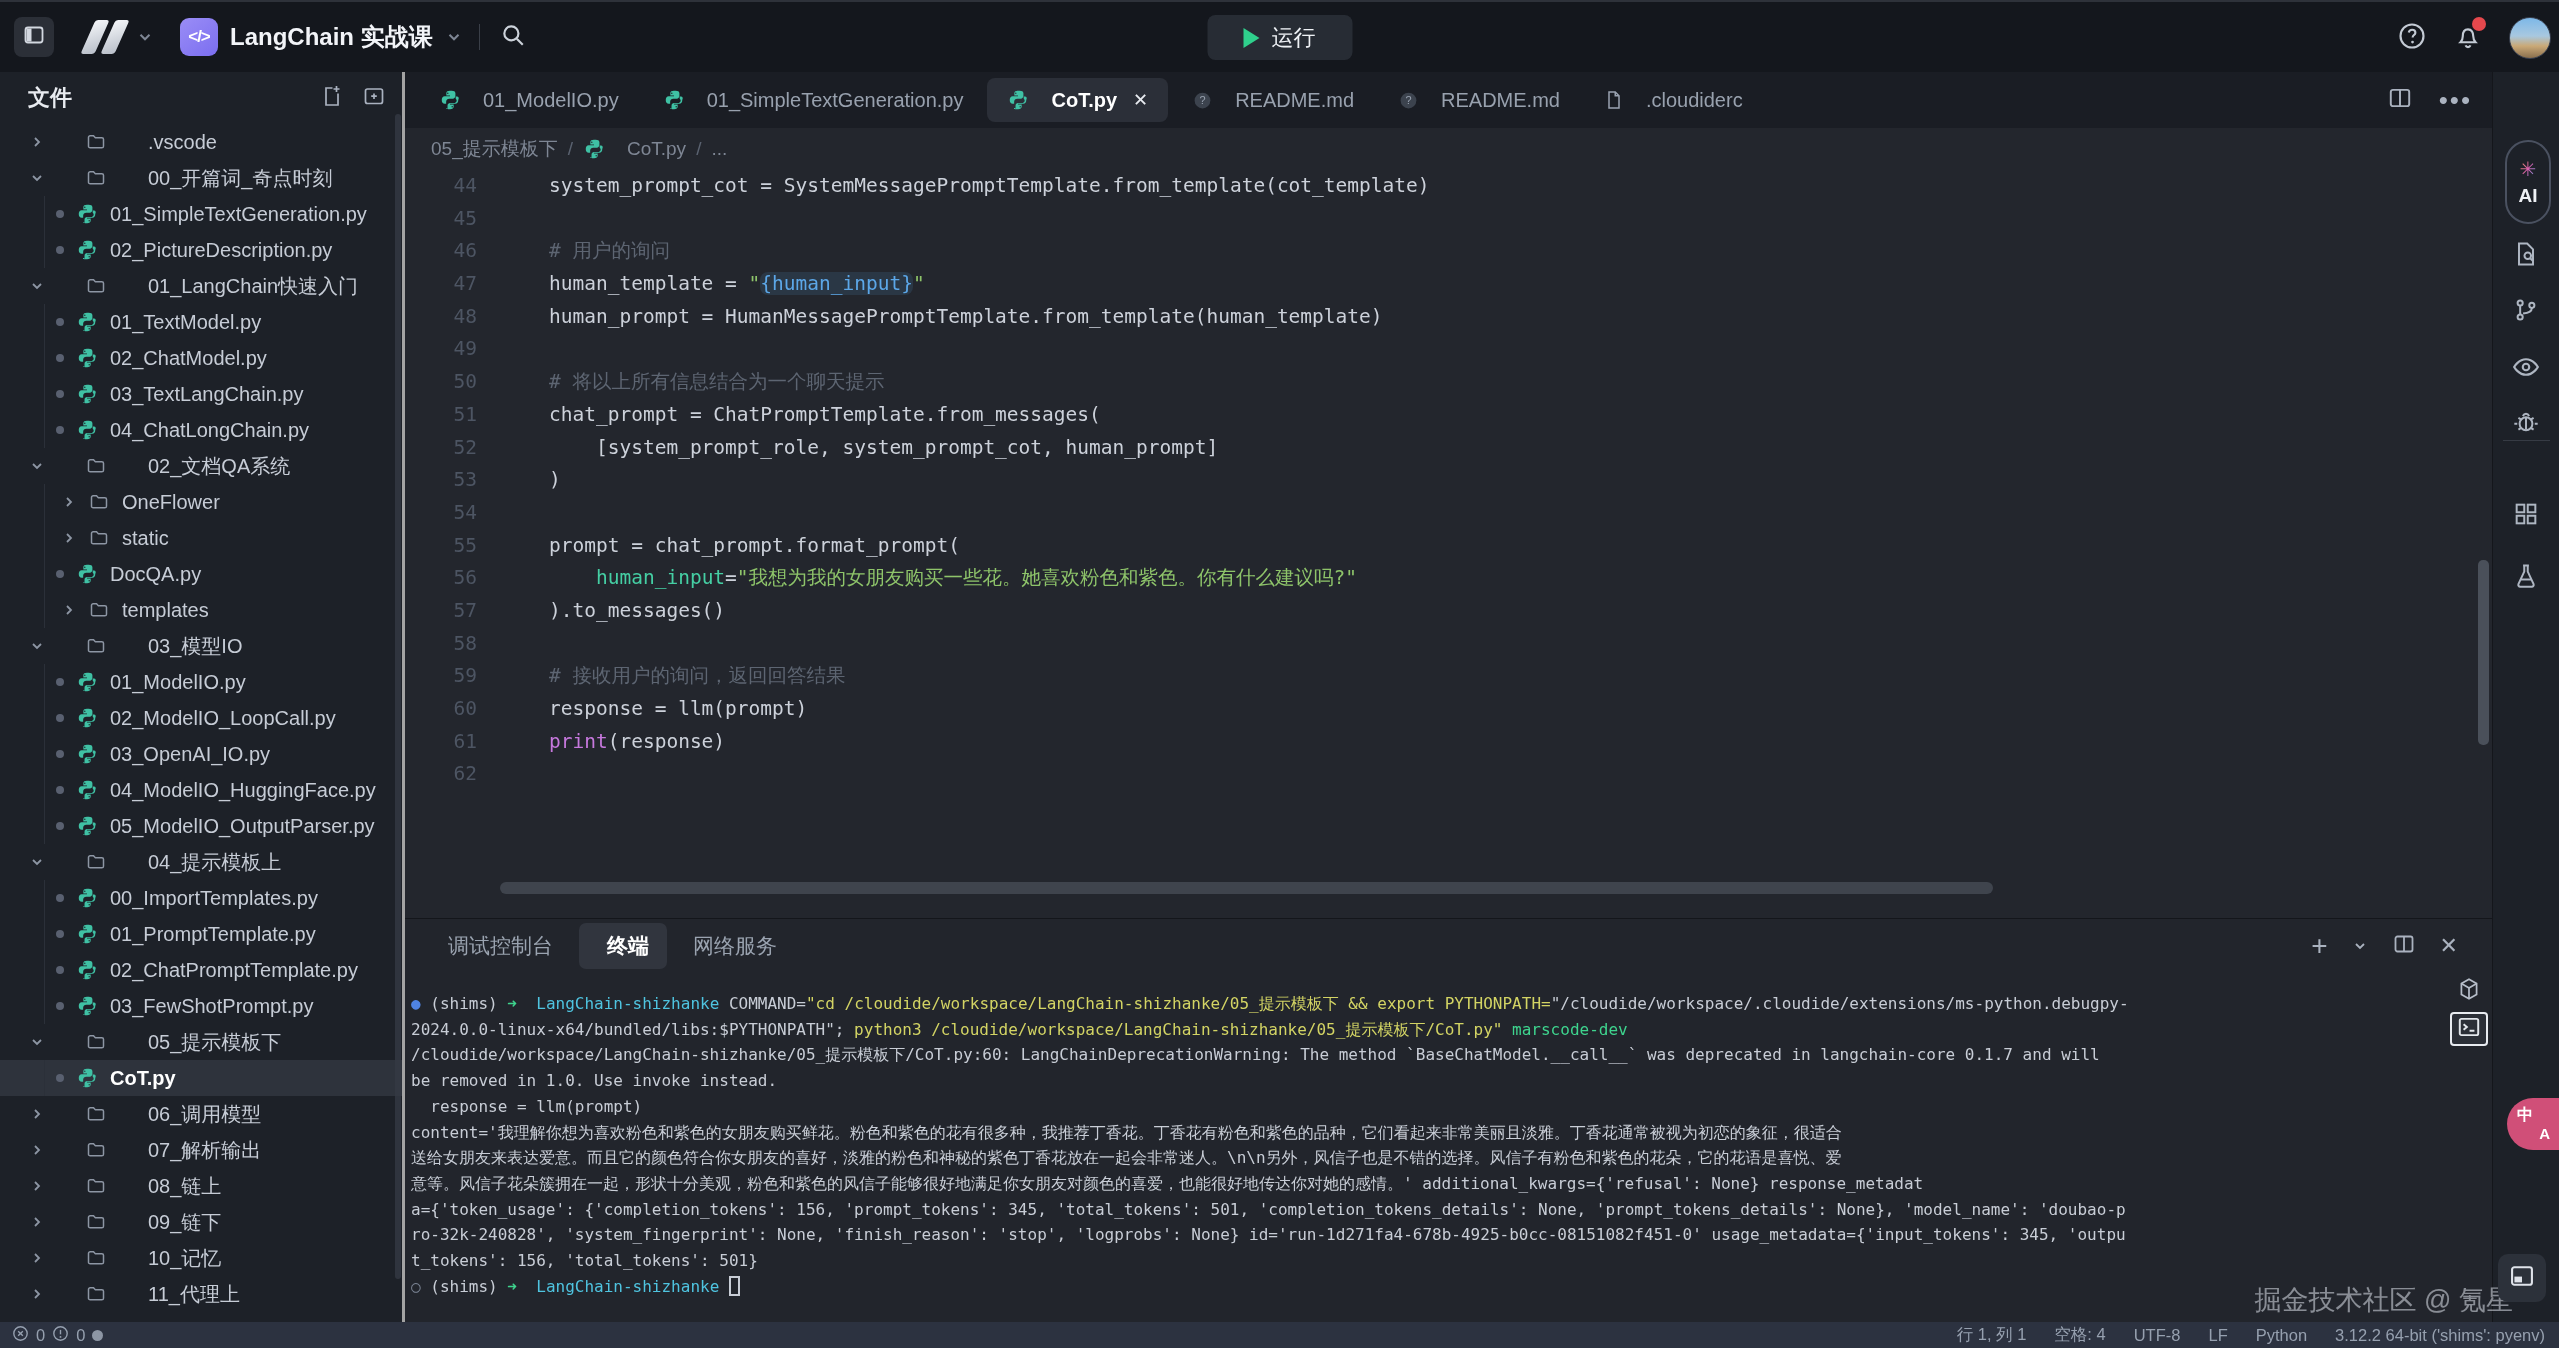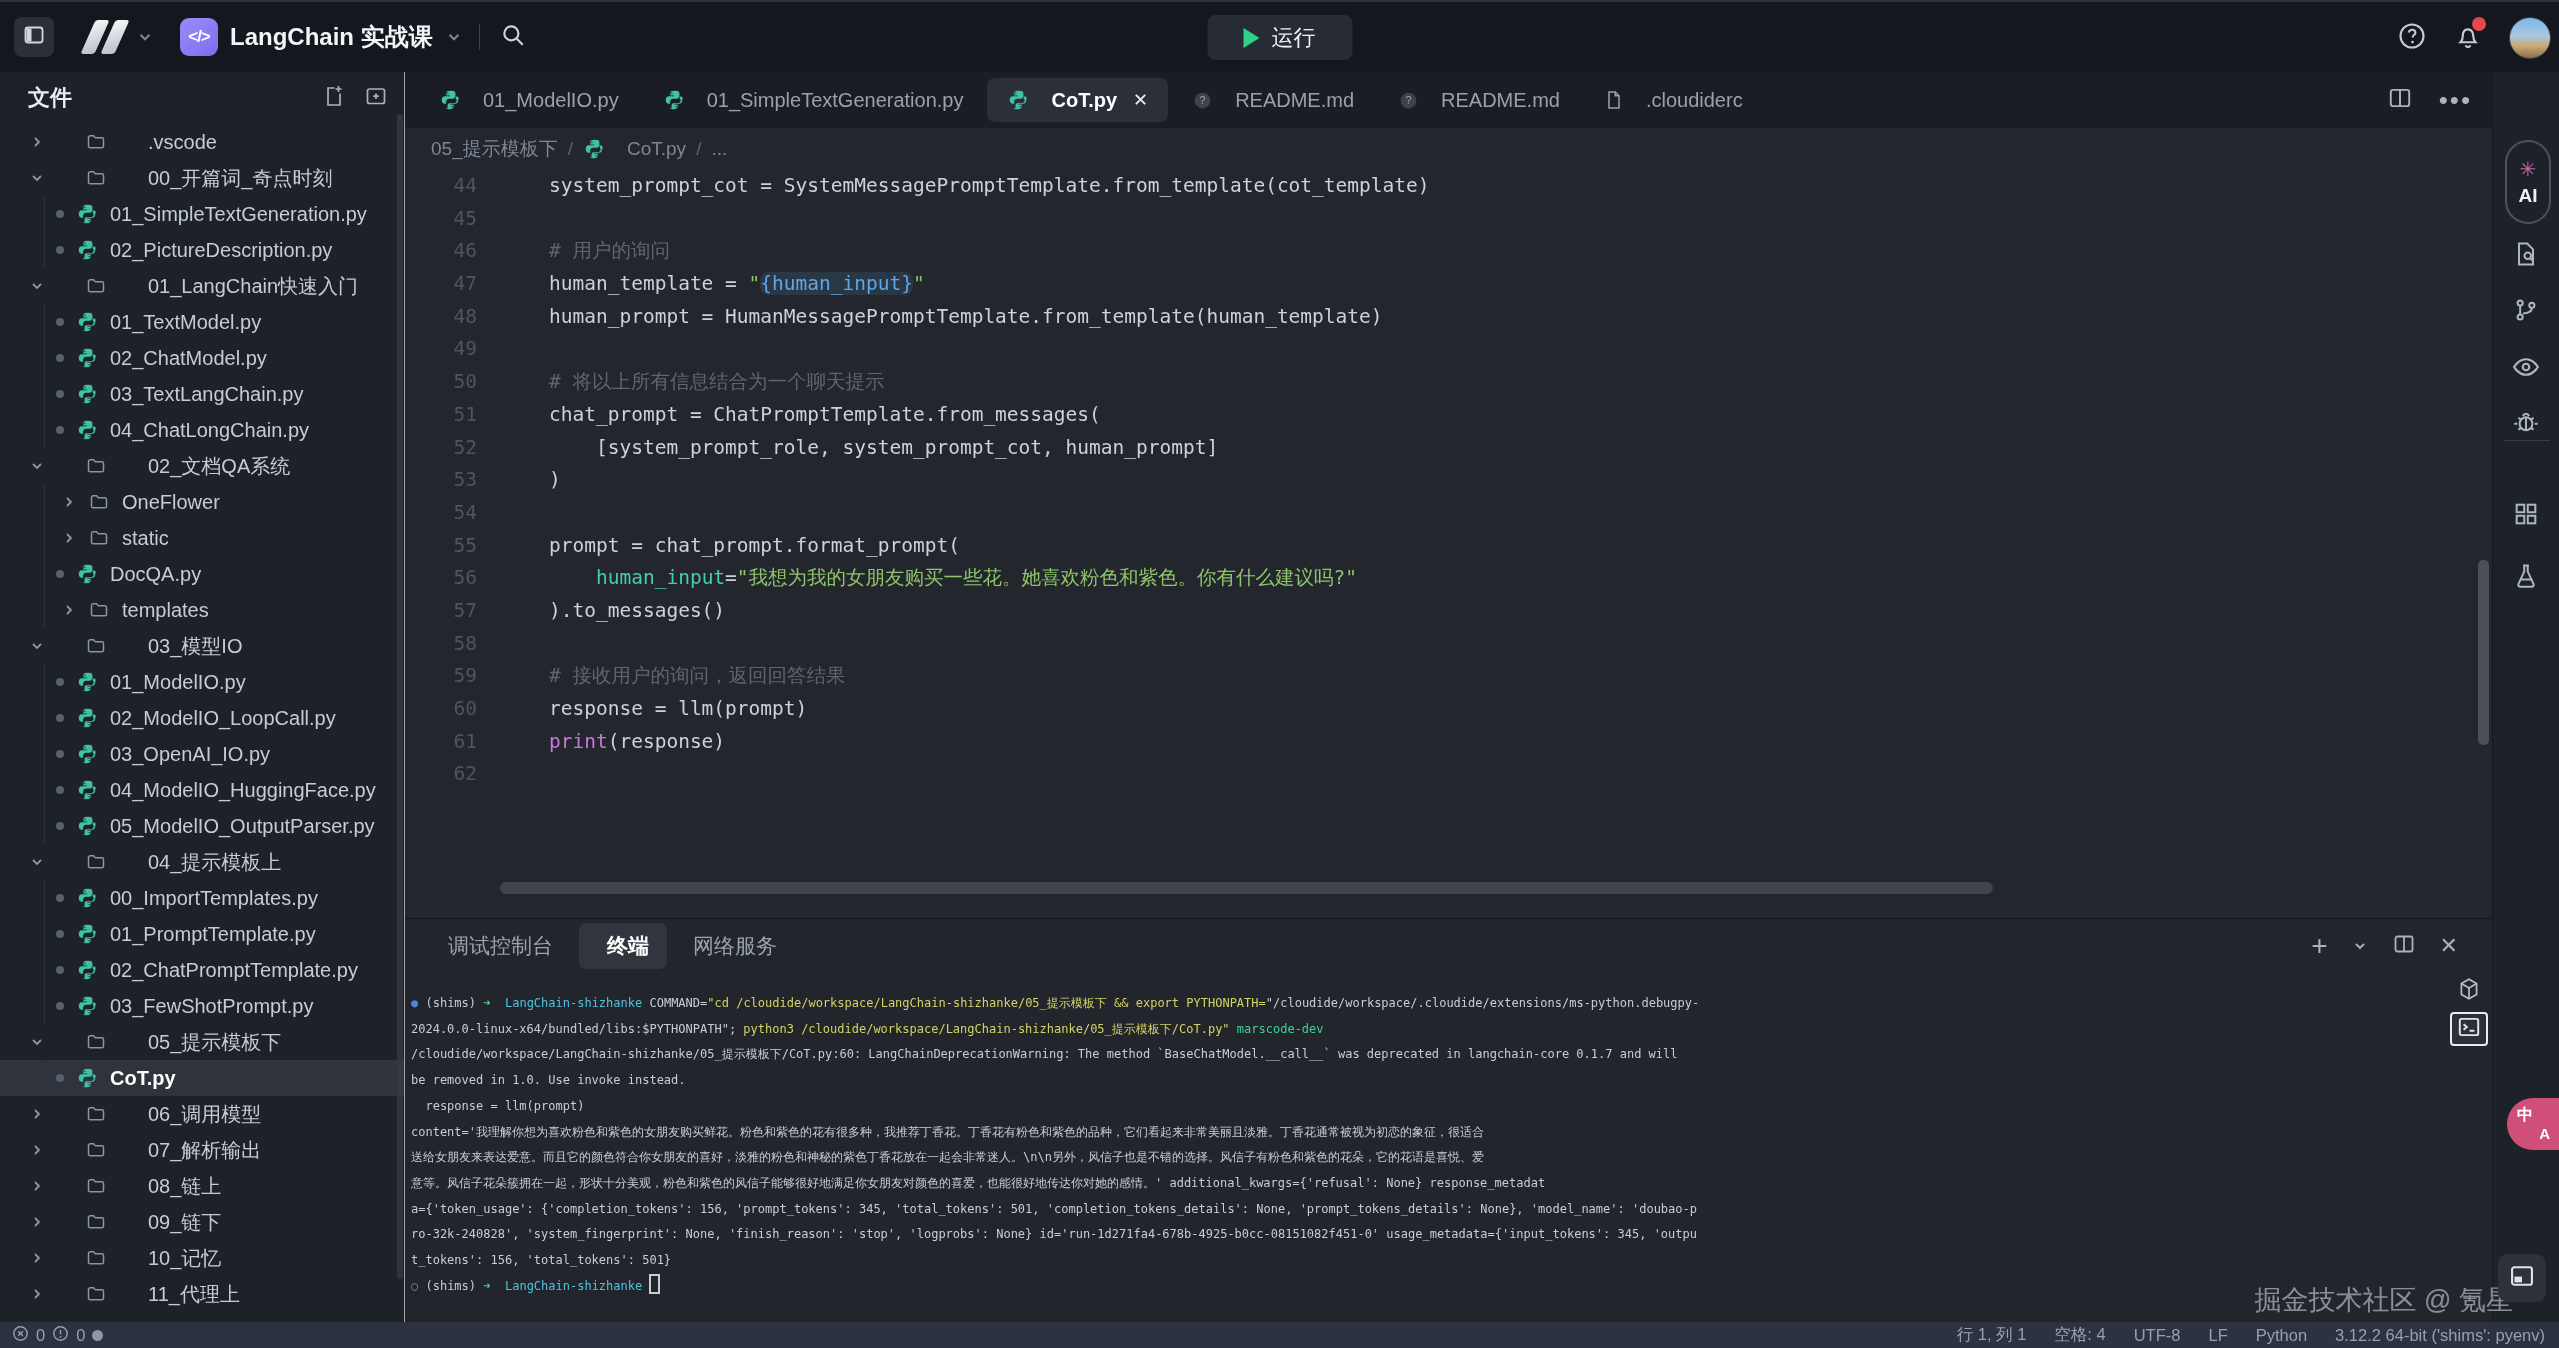--- a/index.html
+++ b/index.html
@@ -22,21 +22,21 @@
   .tb-divider { width:1px; height:26px; background:#3a3f48; margin:0 20px 0 16px; }
   .run-btn { position:absolute; left:50%; transform:translateX(-50%); top:13px; height:45px; min-width:145px; background:#272c34; border-radius:8px; display:flex; align-items:center; justify-content:center; gap:12px; cursor:pointer; }
   .play-tri { width:0; height:0; border-left:16px solid #2fd08c; border-top:10px solid transparent; border-bottom:10px solid transparent; }
   .run-label { color:#eef1f5; font-size:22px; }
   .tb-right { position:absolute; right:8px; top:0; height:72px; display:flex; align-items:center; gap:26px; }
   .bell-wrap { position:relative; }
   .bell-dot { position:absolute; right:-3px; top:-4px; width:14px; height:14px; border-radius:50%; background:#e5484d; }
   .avatar { width:42px; height:42px; border-radius:50%; background:linear-gradient(180deg,#7db8e8 0%,#a8c8e0 45%,#caa977 70%,#8a6f4d 100%); border:1px solid #3a4150; }
 
   
-  .sidebar { position:absolute; left:0; top:72px; width:405px; height:1250px; background:#1d2128; border-right:1px solid #a3a3a3; }
+  .sidebar { position:absolute; left:0; top:72px; width:405px; height:1250px; background:#1d2128; border-right:3px solid #a3a3a3; }
   .rail { position:absolute; right:0; top:72px; width:67px; height:1250px; background:#1d2128; border-left:1px solid #14161b; }
   .main { position:absolute; left:405px; top:72px; width:2087px; height:1250px; background:#23262d; }
 
   
   .sb-header { height:52px; display:flex; align-items:center; padding:0 16px 0 28px; }
   .sb-title { font-size:22px; font-weight:bold; color:#e8ebf0; flex:1; }
   .sb-actions { display:flex; gap:18px; }
   .tree { position:relative; }
   .tree-row { position:relative; height:36px; display:flex; align-items:center; font-size:20px; color:#c6ccd6; cursor:pointer; }
   .tree-row.selected { background:#2e333c; }
@@ -76,21 +76,21 @@
   .vscroll { position:absolute; left:2073px; top:488px; width:11px; height:185px; background:#4a505a; border-radius:5px; }
 
   
   .panel { position:absolute; left:0; top:846px; width:2087px; height:404px; border-top:1px solid #14161b; background:#22252c; }
   .panel-header { height:54px; display:flex; align-items:center; padding-left:25px; gap:8px; }
   .ptab { font-size:21px; color:#9aa3b0; padding:9px 18px; border-radius:7px; cursor:pointer; }
   .ptab.active { background:#31353e; color:#ffffff; font-weight:bold;padding-left:28px; }
   .panel-actions { position:absolute; right:34px; top:0; height:54px; display:flex; align-items:center; gap:24px; color:#aab2bf; }
   .pa-plus { font-size:28px; line-height:1; }
   .pa-close { font-size:22px; }
-  .terminal { position:absolute; left:6px; top:72px; width:2040px; font-family:"DejaVu Sans Mono","DejaVu Sans",monospace; font-size:12px; }
+  .terminal { position:absolute; left:6px; top:72px; width:2040px; font-family:"DejaVu Sans Mono","DejaVu Sans",monospace; font-size:16px; }
   .term-line { line-height:25.7px; white-space:pre; }
   .tseg-d { color:#c8cdd6; } .tseg-g { color:#3ed48e; } .tseg-cy { color:#4fc4e0; } .tseg-y { color:#d3d464; }
   .tseg-bdot { color:#4f83e3; } .tseg-gdot { color:#7b8494; }
   .tcursor { display:inline-block; width:11px; height:20px; border:2px solid #c8cdd6; vertical-align:-4px; }
   .term-side { position:absolute; right:4px; top:902px; display:flex; flex-direction:column; gap:4px; }
   .ts-btn { width:38px; height:34px; display:flex; align-items:center; justify-content:center; border-radius:4px; }
   .ts-btn.sel { box-shadow:0 0 0 2px #e8ebf0 inset; background:#2b2f37; }
 
   
   .ai-pill { position:absolute; right:8px; top:68px; width:46px; height:84px; border:2px solid #4a5160; border-radius:24px; display:flex; flex-direction:column; align-items:center; justify-content:center; gap:4px; cursor:pointer; }

